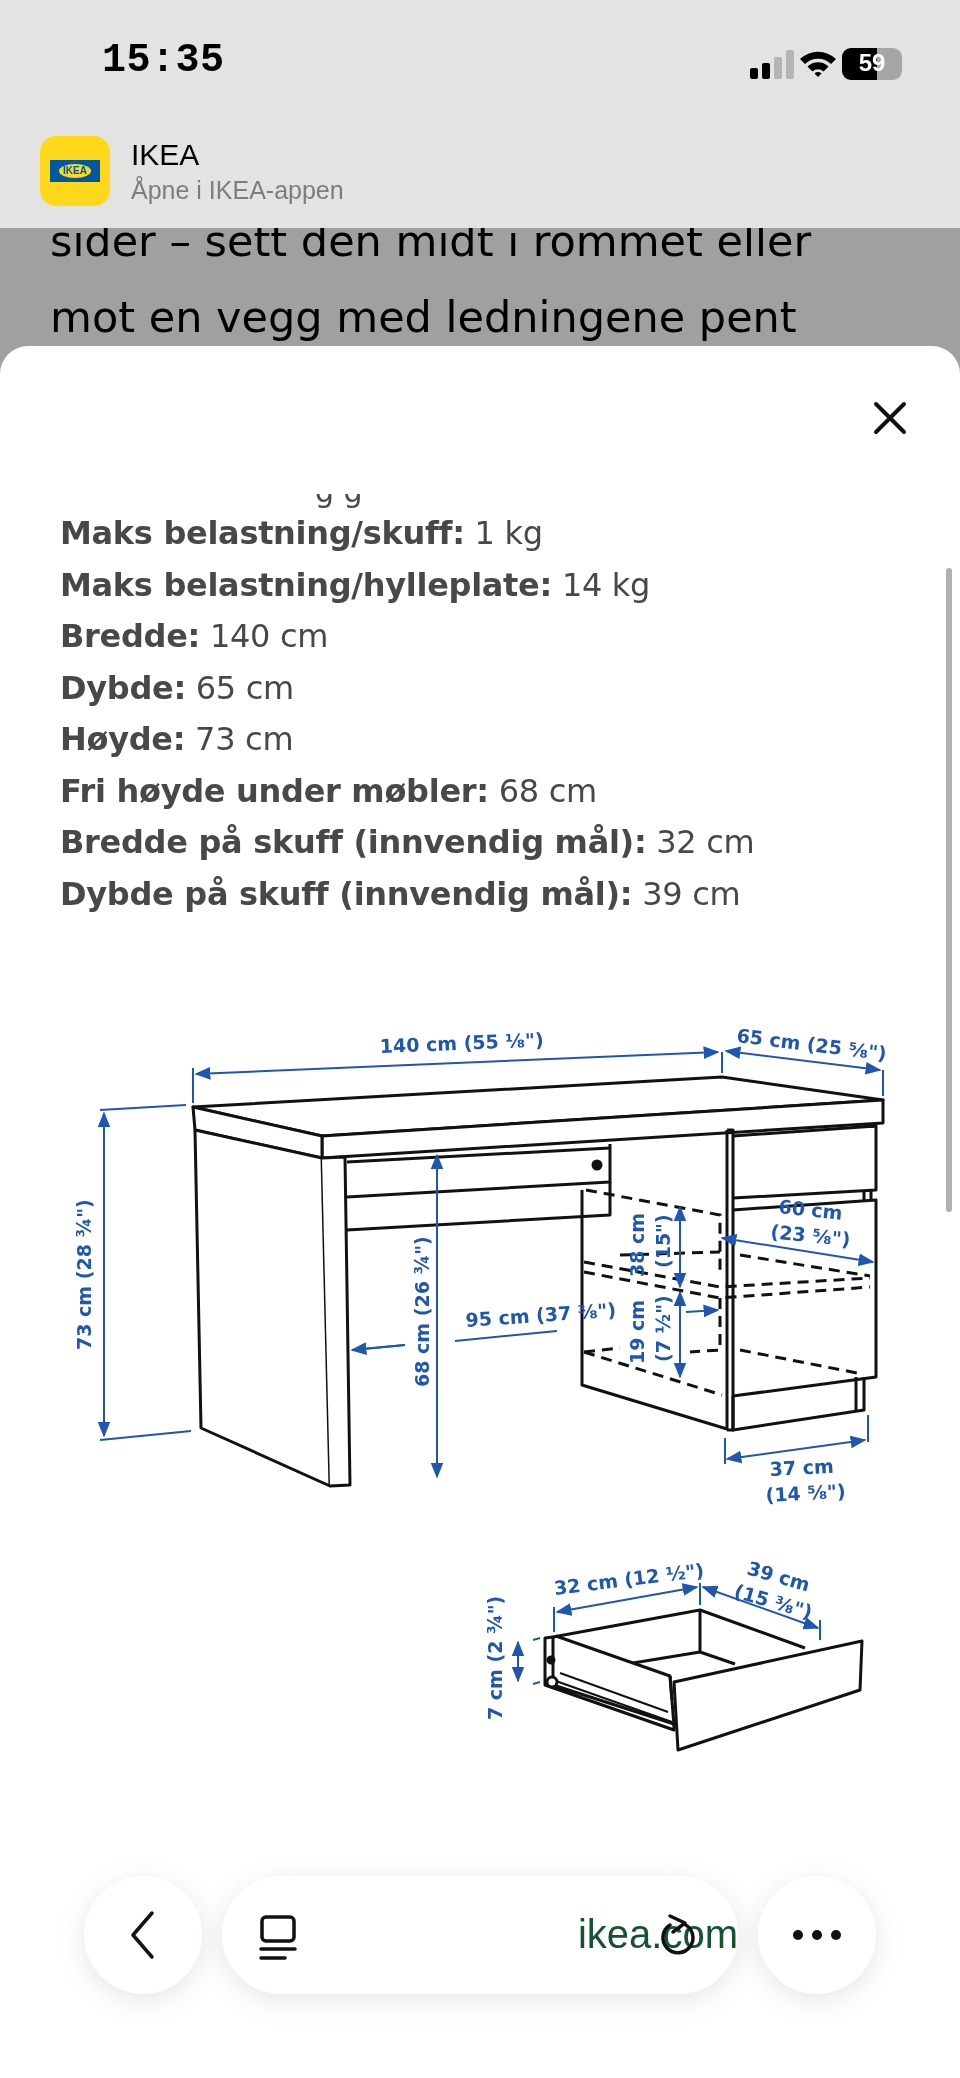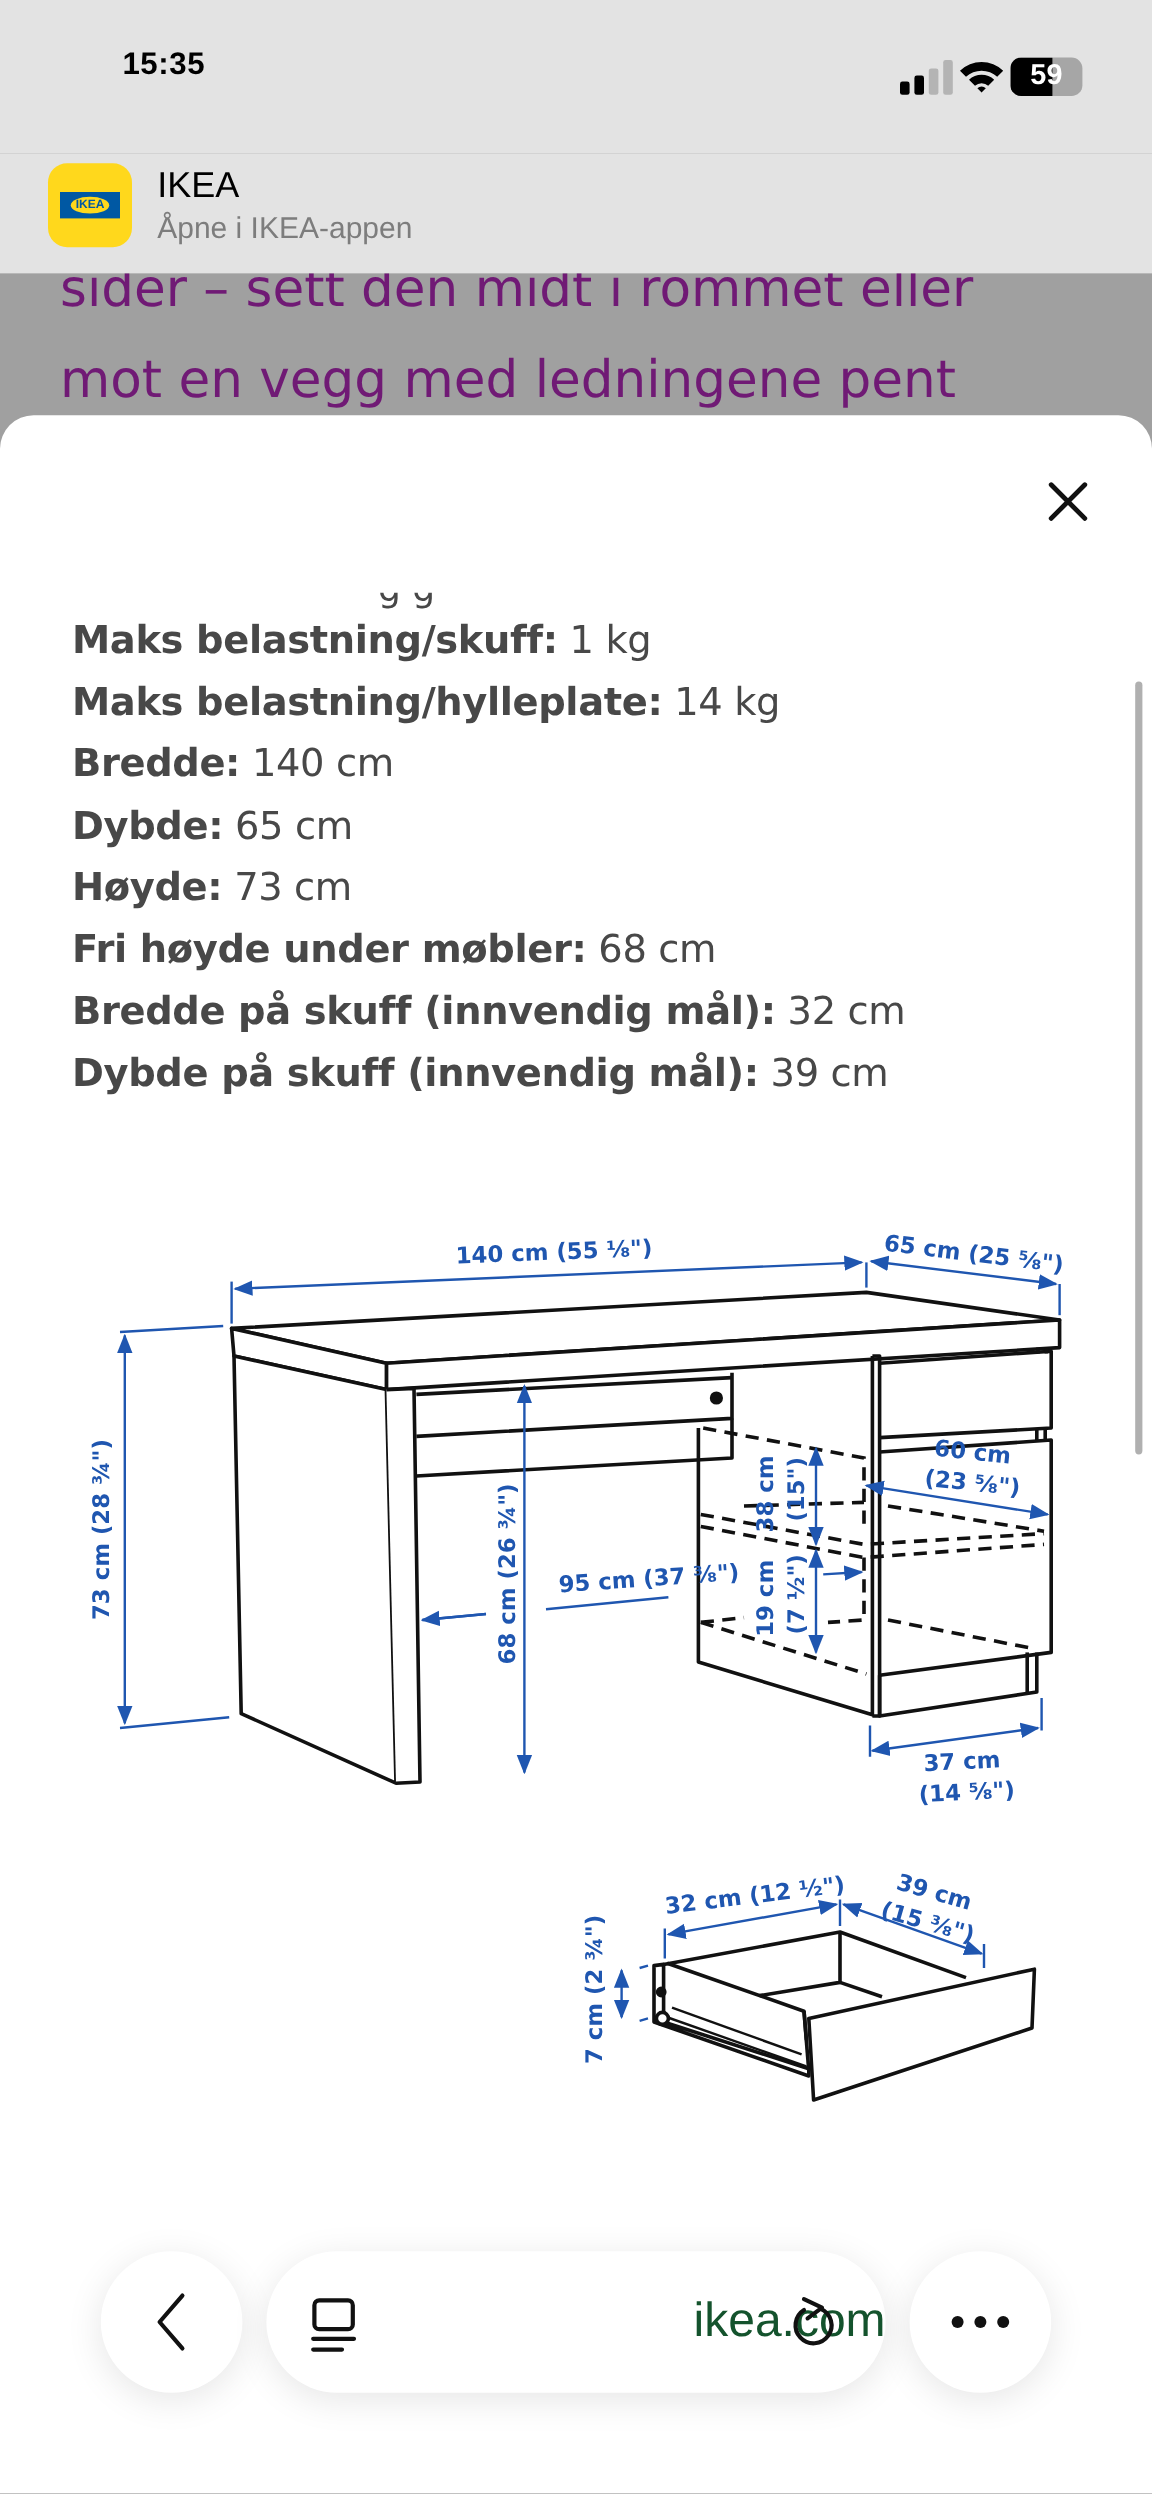--- a/index.html
+++ b/index.html
@@ -1,42 +1,42 @@
 <!DOCTYPE html>
 <html><head>
 <meta charset="utf-8">
 <style>
   * { box-sizing: border-box; margin: 0; padding: 0; }
   html, body { width: 960px; height: 2078px; overflow: hidden; background: #a0a0a0; }
   body { position: relative; font-family: "DejaVu Sans", "Liberation Sans", sans-serif; }
 
   
   .status-bar { position: absolute; left: 0; top: 0; width: 960px; height: 128px; background: #e3e3e3; }
-  .status-time { position: absolute; left: 102px; top: 38px; font-family: Liberation Sans, sans-serif; font-weight: bold; font-size: 26px; color: #000; letter-spacing: 0.5px; }
+  .status-time { position: absolute; left: 102px; top: 38px; font-family: Liberation Mono, monospace; font-weight: bold; font-size: 40px; color: #000; letter-spacing: 0.5px; }
   .status-icons { position: absolute; right: 64px; top: 46px; height: 36px; display: flex; align-items: center; gap: 4px; }
   .signal { display: flex; align-items: flex-end; gap: 4px; height: 30px; }
   .signal span { width: 8px; border-radius: 2px; background: #000; }
   .signal span.off { background: #b4b4b4; }
   .battery { position: relative; width: 60px; height: 32px; border-radius: 9px; background: #a6a6a6; overflow: hidden; }
   .battery .fill { position: absolute; left: 0; top: 0; bottom: 0; width: 59%; background: #000; }
   .battery .pct { position: absolute; left: 0; right: 0; top: 1px; text-align: center; color: #fff; font-family: "Liberation Sans", sans-serif; font-weight: bold; font-size: 24px; }
   .battery-nub { width: 4px; height: 12px; background: #a6a6a6; border-radius: 0 3px 3px 0; margin-left: -14px; }
 
   
   .app-banner { position: absolute; left: 0; top: 128px; width: 960px; height: 100px; background: #e3e3e3; padding-left: 41px; }
   .app-icon { position: absolute; left: 40px; top: 8px; width: 70px; height: 70px; border-radius: 16px; background: #ffd81c; display: flex; align-items: center; justify-content: center; }
   .ikea-logo { width: 50px; height: 22px; background: #0058a3; display: flex; align-items: center; justify-content: center; }
   .ikea-logo span { display: block; background: #ffd81c; color: #0058a3; border-radius: 50%; font-family: "Liberation Sans", sans-serif; font-weight: bold; font-size: 10px; padding: 1px 4px; line-height: 12px; }
   .app-name { position: absolute; left: 131px; top: 10px; font-family: "Liberation Sans", sans-serif; font-size: 30px; color: #000; }
   .app-sub { position: absolute; left: 131px; top: 48px; font-family: "Liberation Sans", sans-serif; font-size: 25px; color: #7d7d7d; }
   .open-btn { position: absolute; left: 756px; top: 8px; width: 164px; height: 68px; border-radius: 34px; background: #1a8cff; color: #fff; font-family: "Liberation Sans", sans-serif; font-size: 34px; text-align: center; line-height: 68px; }
 
   
   .bg-page { position: absolute; left: 0; top: 228px; width: 960px; height: 130px; background: #a0a0a0; overflow: hidden; }
-  .bg-line { position: absolute; left: 50px; font-size: 43px; color: #701a75; white-space: nowrap; }
+  .bg-line { position: absolute; left: 50px; font-size: 43px; color: #000000; white-space: nowrap; }
 
   
   .sheet { position: absolute; left: 0; top: 346px; width: 960px; height: 1732px; background: #fff; border-radius: 28px 28px 0 0; overflow: hidden; }
   .close-btn { position: absolute; left: 862px; top: 44px; width: 56px; height: 56px; display: flex; align-items: center; justify-content: center; }
   .scrollbar { position: absolute; left: 946px; top: 222px; width: 6px; height: 644px; border-radius: 3px; background: #b0b0b0; }
 
   .specs { position: absolute; left: 60px; top: 148px; width: 820px; }
   .spec-cut { height: 14px; overflow: hidden; position: relative; }
   .spec-cut span { position: absolute; left: 255px; top: -20px; font-size: 30px; color: #484848; }
   .spec { font-size: 32px; line-height: 51.5px; color: #484848; white-space: nowrap; letter-spacing: -0.3px; }

